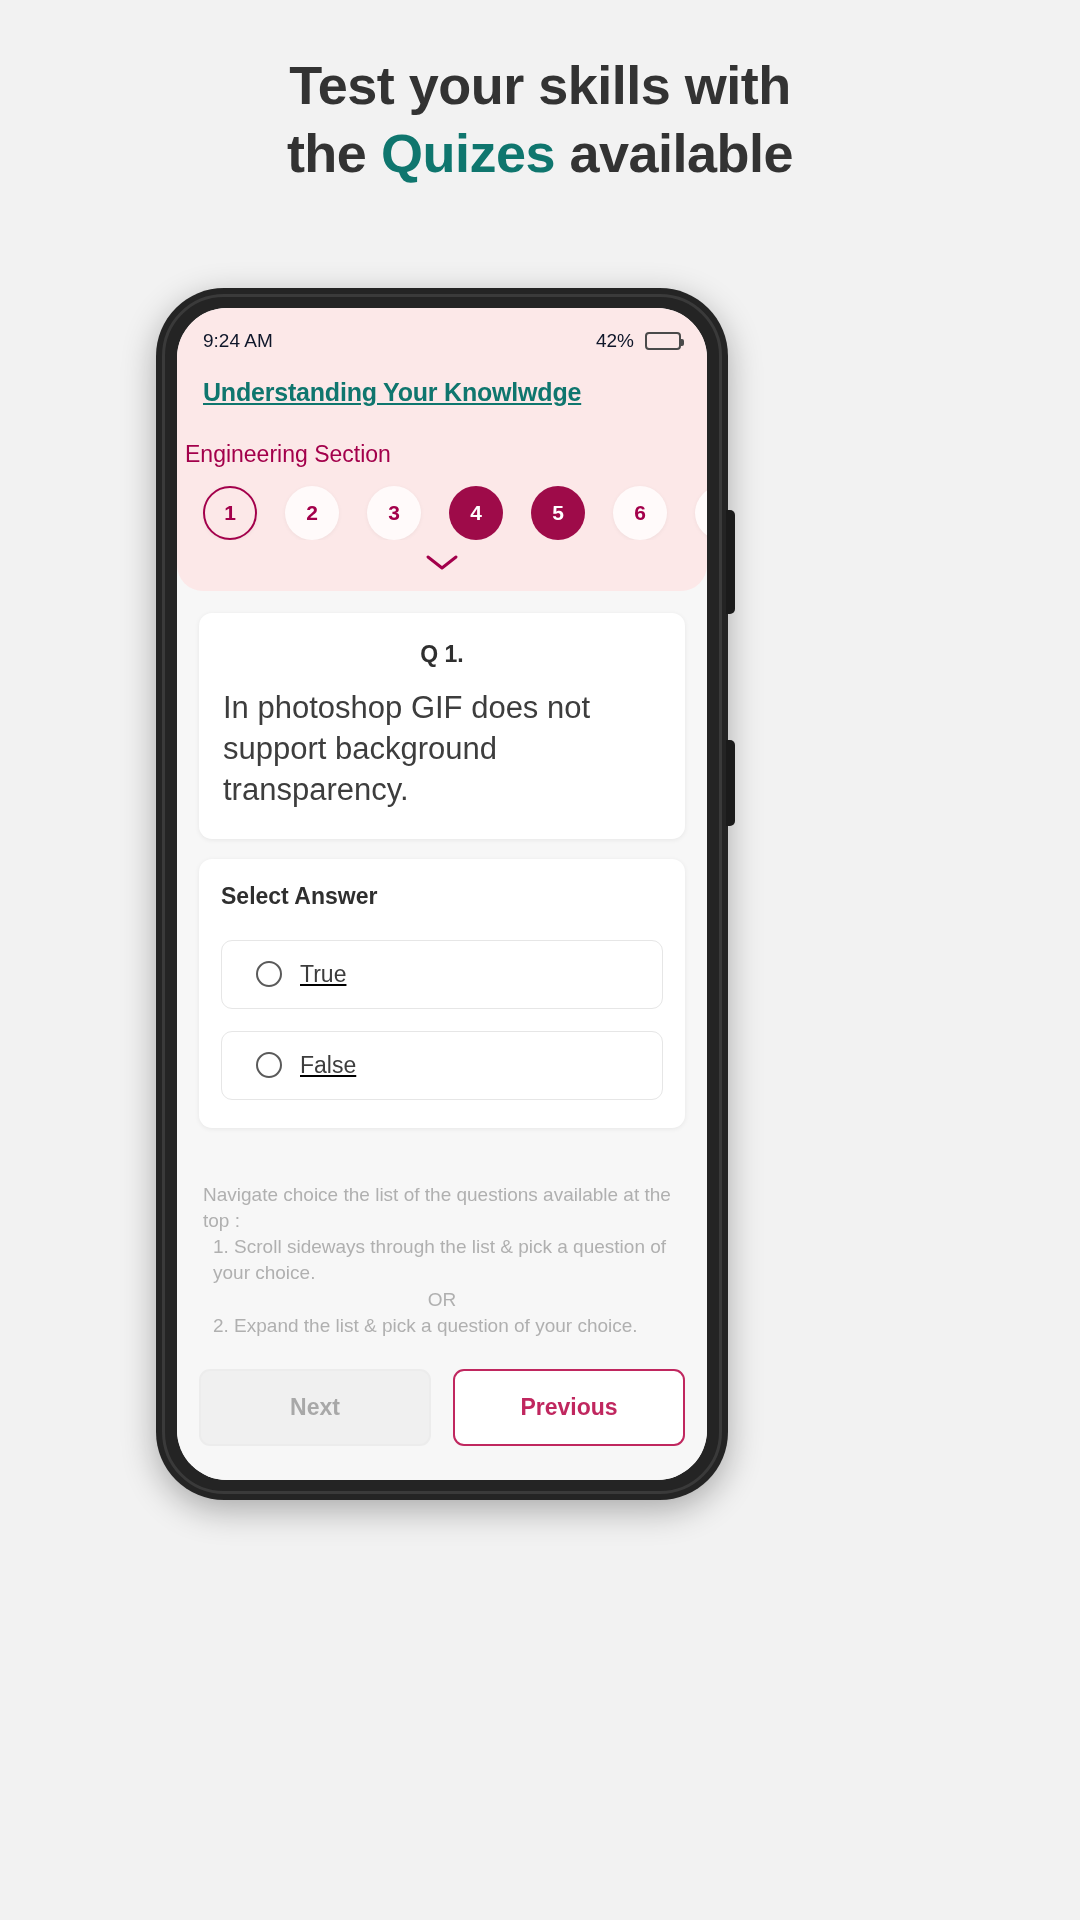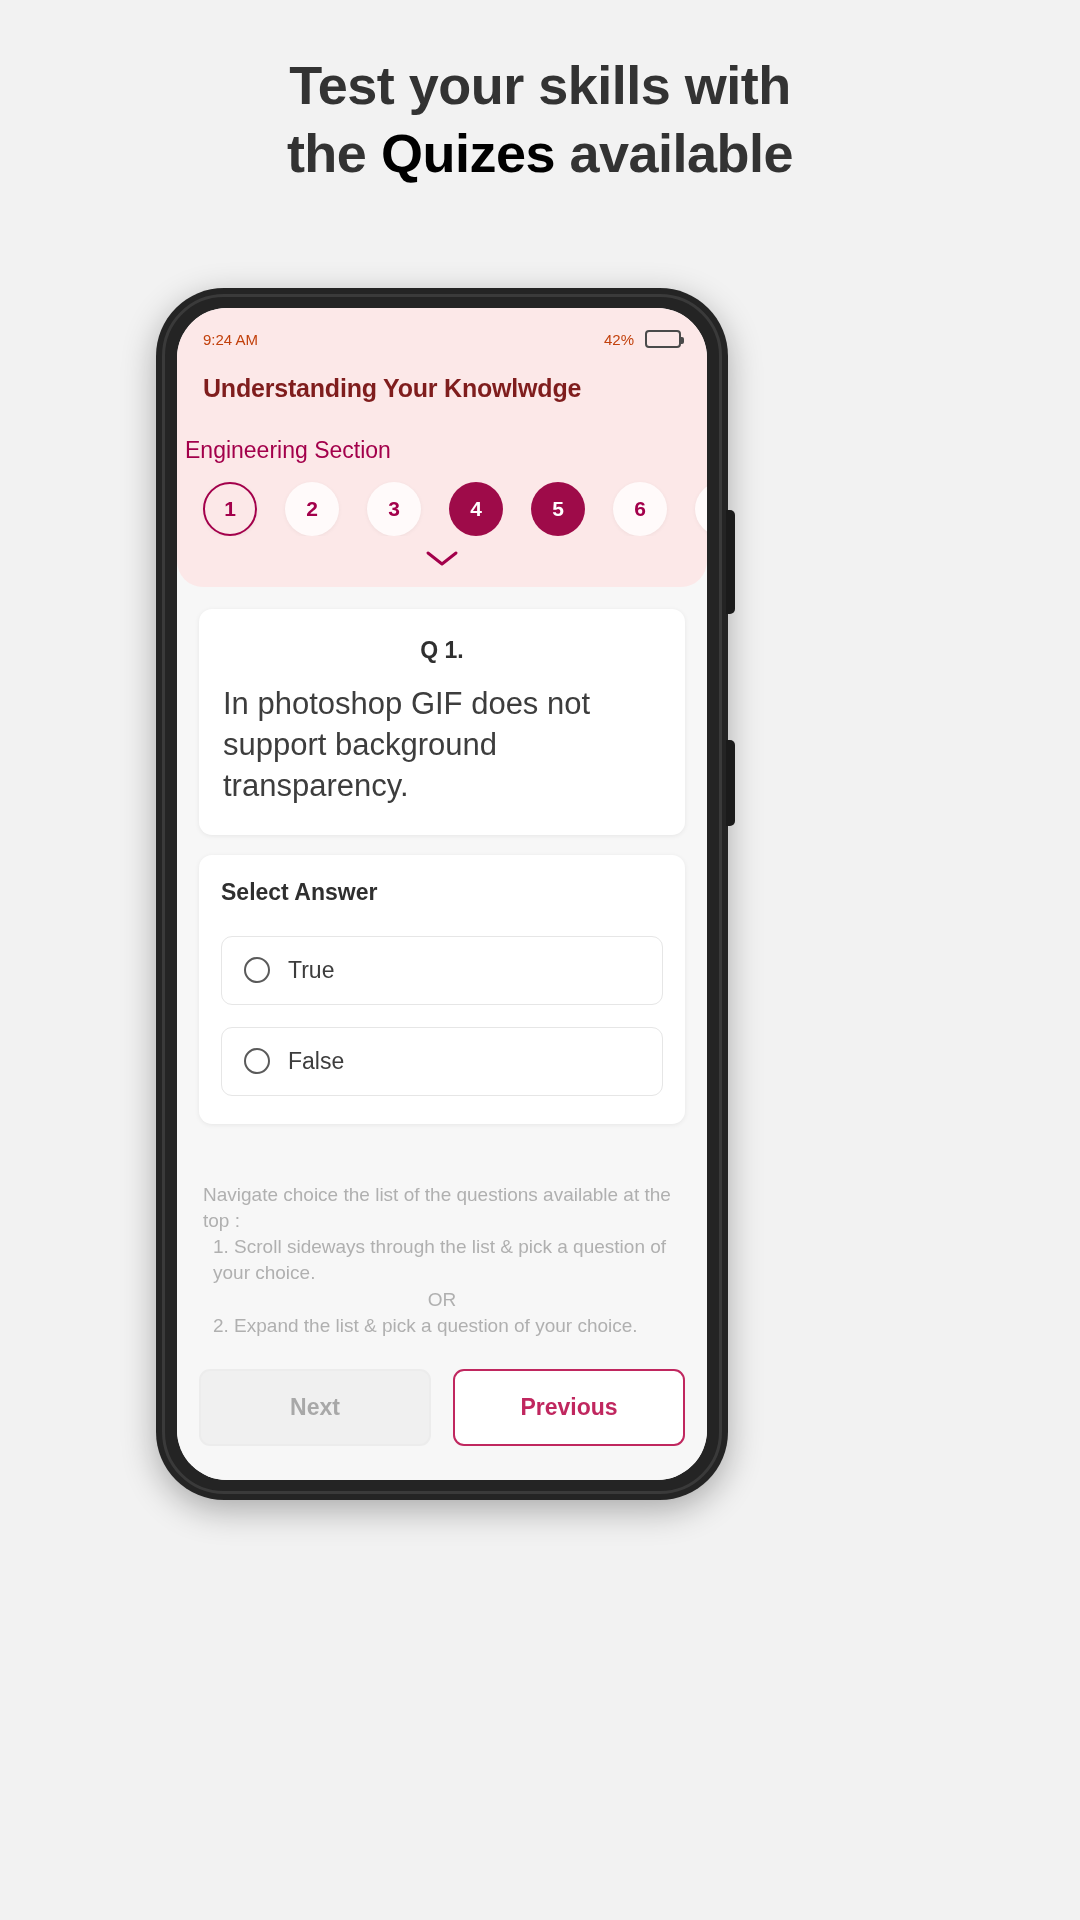--- a/index.html
+++ b/index.html
@@ -14,21 +14,21 @@
   
   .headline {
     text-align:center;
     padding-top:52px;
     font-size:54px;
     font-weight:bold;
     line-height:1.25;
     color:#333333;
     letter-spacing:-0.5px;
   }
-  .headline .accent { color:#000000; }
+  .headline .accent { color:#0f766e; }
 
   
   .phone-wrap {
     position:absolute;
     left:156px;
     top:288px;
     width:572px;
     height:1212px;
   }
   .phone-body {
@@ -68,22 +68,22 @@
     flex-direction:column;
   }
 
   
   .statusbar {
     background:#fce8e8;
     display:flex;
     align-items:center;
     justify-content:space-between;
     padding:22px 26px 0 26px;
-    font-size:15px;
-    color:#c2410c;
+    font-size:19px;
+    color:#0f172a;
   }
   .status-right { display:flex; align-items:center; gap:11px; }
   .battery {
     position:relative;
     width:36px; height:18px;
     border:2px solid #4a4a4a;
     border-radius:4px;
     padding:2px;
   }
   .battery::after{
@@ -98,23 +98,24 @@
 
   
   .header {
     background:#fce8e8;
     padding:26px 0 0 0;
     border-radius:0 0 26px 26px;
   }
   .header-title {
     font-size:25px;
     font-weight:bold;
-    color:#7f1d1d;
+    color:#0f766e;
     padding:0 26px;
     letter-spacing:-0.2px;
+    text-decoration:underline;
   }
   .header-section {
     font-size:23px;
     color:#a3004b;
     padding:0 8px;
     margin-top:34px;
   }
   .pill-row {
     display:flex;
     gap:28px;
@@ -194,22 +195,23 @@
     font-weight:bold;
     color:#2f2f2f;
     margin-bottom:30px;
   }
   .option {
     display:flex;
     align-items:center;
     gap:18px;
     border:1.5px solid #e6e6e6;
     border-radius:11px;
-    padding:20px 22px;
+    padding:20px 34px;
     background:#fff;
+    text-decoration:underline;
   }
   .option + .option { margin-top:22px; }
   .radio {
     width:26px; height:26px;
     border:2px solid #5a5a5a;
     border-radius:50%;
     flex:0 0 auto;
   }
   .option-label { font-size:23px; color:#3d3d3d; }
 

